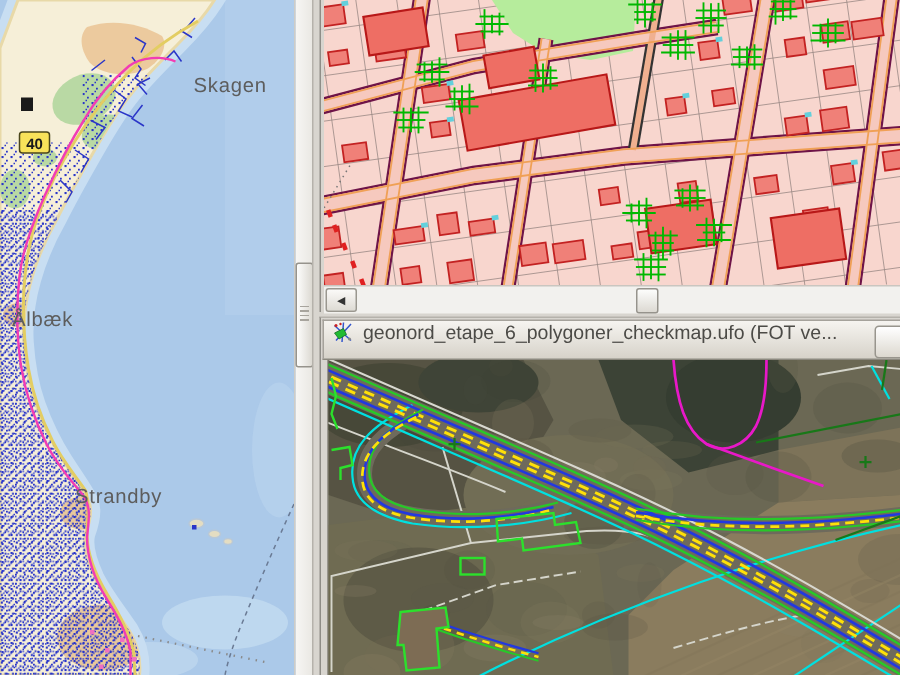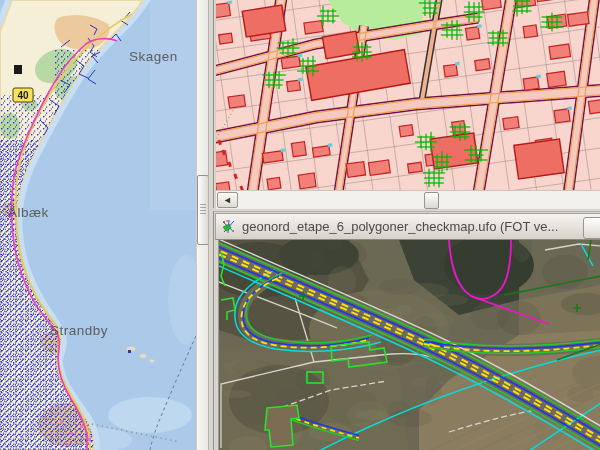--- a/index.html
+++ b/index.html
@@ -28,21 +28,21 @@
   .arrow-btn{position:absolute;left:1px;top:1px;width:21px;height:16px;border:1px solid #9a978f;
              border-radius:2px;background:linear-gradient(#fbfaf8,#dedbd4);font-size:9px;line-height:14px;
              text-align:center;color:#333;padding:0;}
   .hthumb{position:absolute;left:208px;top:1px;width:13px;height:15px;border:1px solid #96938c;
           border-radius:2px;background:linear-gradient(#fdfdfc,#dcd9d2);}
   
   .bottom-window{position:absolute;left:0;top:211px;width:387px;height:239px;background:#d8d5cf;
                  border-top:1px solid #b5b2ab;border-left:1px solid #8f8d87;}
   .titlebar{position:absolute;left:1px;top:1px;width:386px;height:27px;box-sizing:border-box;
             border:1px solid #a5a29b;border-bottom-color:#8c897f;
-            background:linear-gradient(#f6f4f0,#d6d2c9);display:flex;align-items:center;
+            background:linear-gradient(#f6f4f0,#d6d2c9);display:flex;align-items:flex-start;
             padding:0 0 0 5px;overflow:hidden;}
   .titlebar .ticon{width:16px;height:16px;margin-right:5px;flex:0 0 auto;}
   .titlebar .ttext{font-size:13px;color:#4c4b47;white-space:nowrap;overflow:hidden;flex:1;}
   .win-btn{position:absolute;right:-7px;top:3px;width:22px;height:20px;border:1px solid #98958d;
            border-radius:3px;background:linear-gradient(#ffffff,#dcd8cf);}
   .aerial-svg{position:absolute;left:4px;top:28px;background:#6b6854;border-left:1px solid #9a978f;}
 </style>
 </head>
 <body>
 

